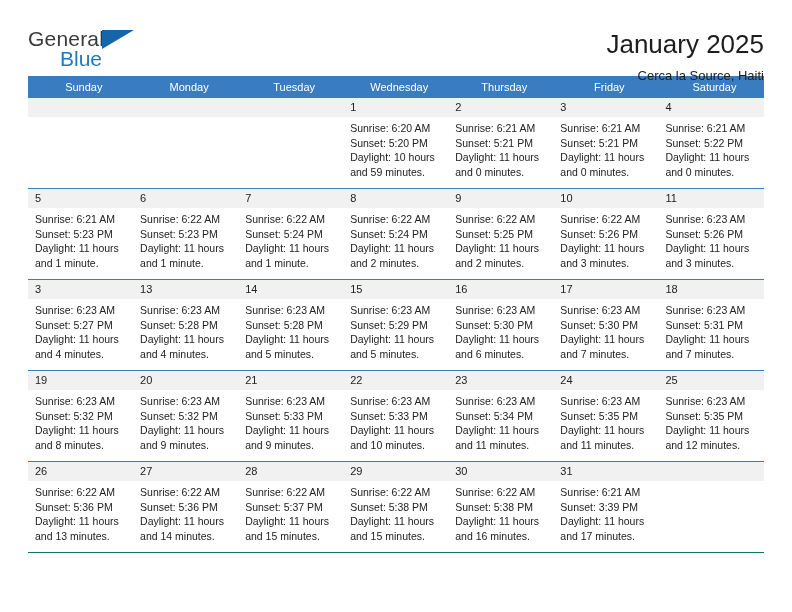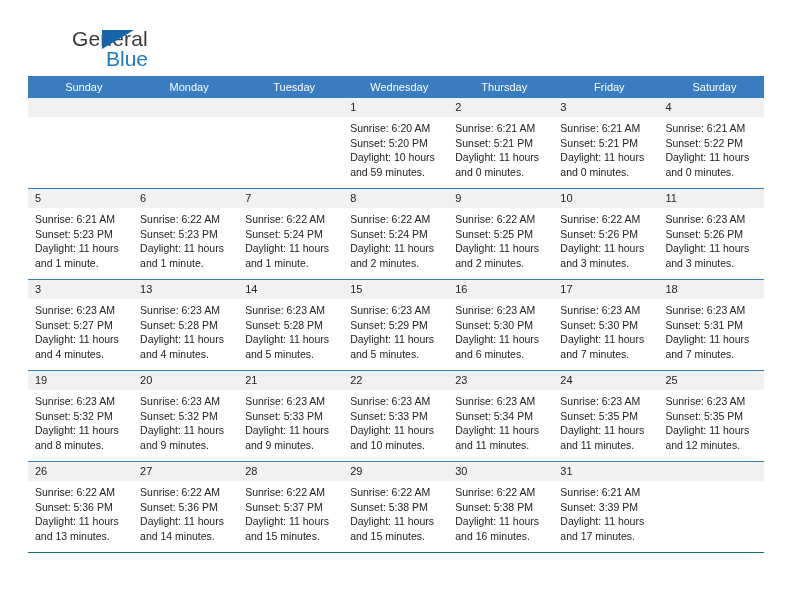--- a/index.html
+++ b/index.html
@@ -29,21 +29,20 @@
     justify-content: space-between;
     height: 76px;
     padding-top: 28px;
     box-sizing: border-box;
   }
   .logo {
     position: relative;
     width: 120px;
     height: 46px;
     line-height: 1;
-    text-align: right;
   }
   .logo-general {
     font-size: 21px;
     color: #3a3a3a;
     letter-spacing: .2px;
     display: block;
   }
   .logo-blue {
     font-size: 21px;
     color: #1f7ac4;
@@ -126,20 +125,24 @@
 </head>
 <body>
 
 <div class="page">
 
   <div class="header">
     <div class="logo">
       <span class="logo-general">General</span>
       <span class="logo-triangle"></span>
       <span class="logo-blue">Blue</span>
+    </div>
+    <div class="title-block">
+      <h1 class="cal-title">January 2025</h1>
+      <div class="cal-subtitle">Cerca la Source, Haiti</div>
     </div>
   </div>
 
   <table class="calendar">
     <thead>
       <tr id="weekday-row">
           <th>Sunday</th>
           <th>Monday</th>
           <th>Tuesday</th>
           <th>Wednesday</th>

